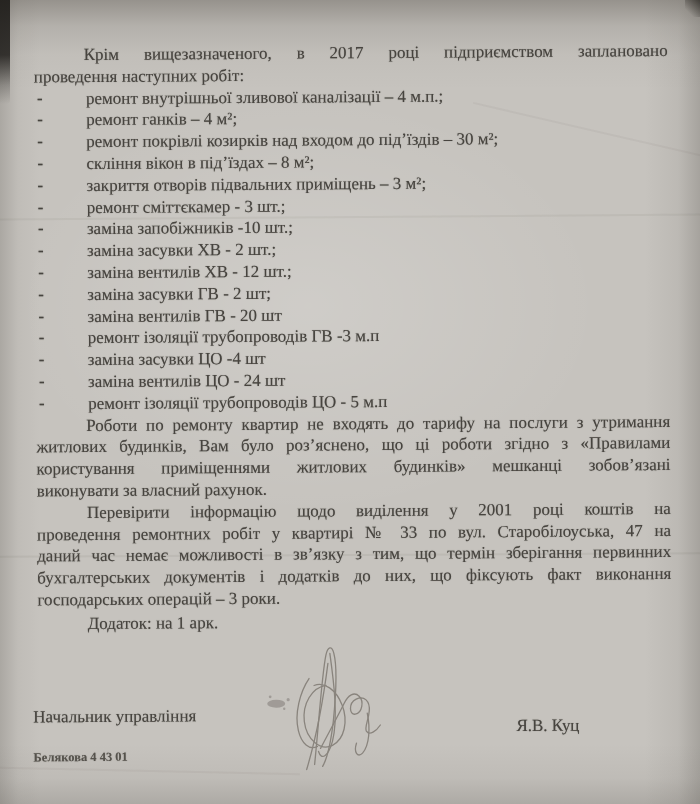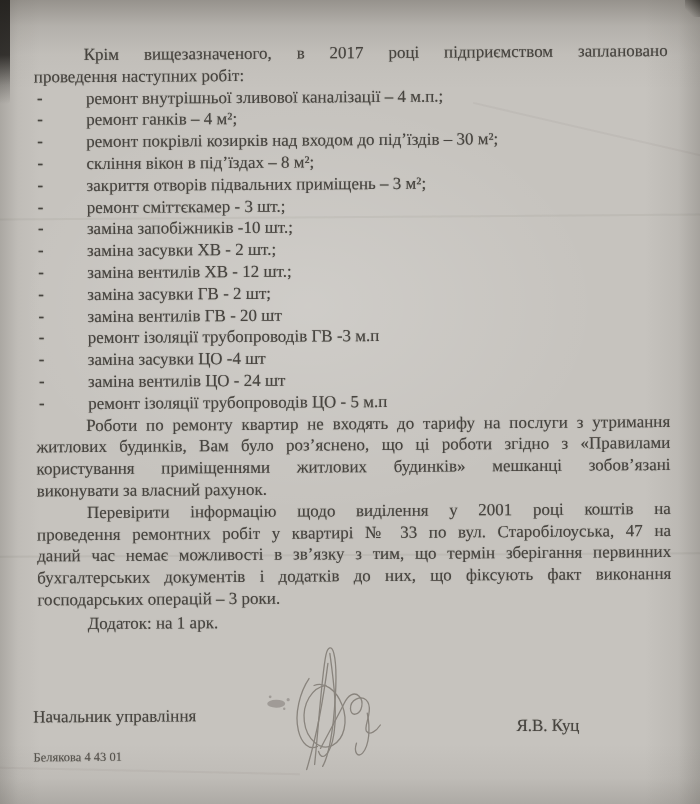--- a/index.html
+++ b/index.html
@@ -25,21 +25,21 @@
     text-shadow:0 0 1px rgba(71,69,64,0.55);
   }
   .line{height:21.8px;line-height:21.8px;text-align:justify;white-space:nowrap2;}
   .stretch{text-align-last:justify;}
   .indent{text-indent:50px;}
   .li{position:relative;height:21.8px;line-height:21.8px;padding-left:52px;}
   .li .marker{position:absolute;left:3px;top:-1px;font-weight:bold;letter-spacing:0;}
   .attachment{position:absolute;left:50px;top:569px;height:22px;line-height:22px;}
   .sig-title{position:absolute;left:-5px;top:662px;height:22px;line-height:22px;}
   .sig-name{position:absolute;left:478px;top:674px;height:22px;line-height:22px;}
-  .footer-ref{position:absolute;left:-5px;top:706px;font-size:12.5px;font-weight:normal;color:#55524c;text-shadow:0 0 1px rgba(85,82,76,0.5);}
+  .footer-ref{position:absolute;left:-5px;top:706px;font-size:12.5px;font-weight:bold;color:#55524c;text-shadow:0 0 1px rgba(85,82,76,0.5);}
   .signature{position:absolute;left:226px;top:591px;width:160px;height:160px;}
   .edge-left{position:absolute;left:0;top:0;width:10px;height:104px;
     background:linear-gradient(180deg, rgba(30,28,25,0.92) 0px, rgba(30,28,25,0.85) 55px, rgba(30,28,25,0.25) 85px, rgba(30,28,25,0) 104px);
     border-radius:0 0 4px 0;}
   .edge-tr{position:absolute;right:0;top:0;width:15px;height:17px;
     background:linear-gradient(225deg, rgba(42,39,34,0.75), rgba(42,39,34,0.2) 55%, rgba(42,39,34,0) 75%);}
   .crease{position:absolute;pointer-events:none;}
   .crease-1{left:0;top:216px;width:700px;height:2px;background:rgba(70,65,58,0.06);transform:rotate(-0.4deg);}
   .crease-2{left:0;top:554px;width:700px;height:2px;background:rgba(70,65,58,0.07);transform:rotate(-0.3deg);}
   .crease-3{left:470px;top:130px;width:250px;height:2px;background:rgba(70,65,58,0.05);transform:rotate(13deg);}

